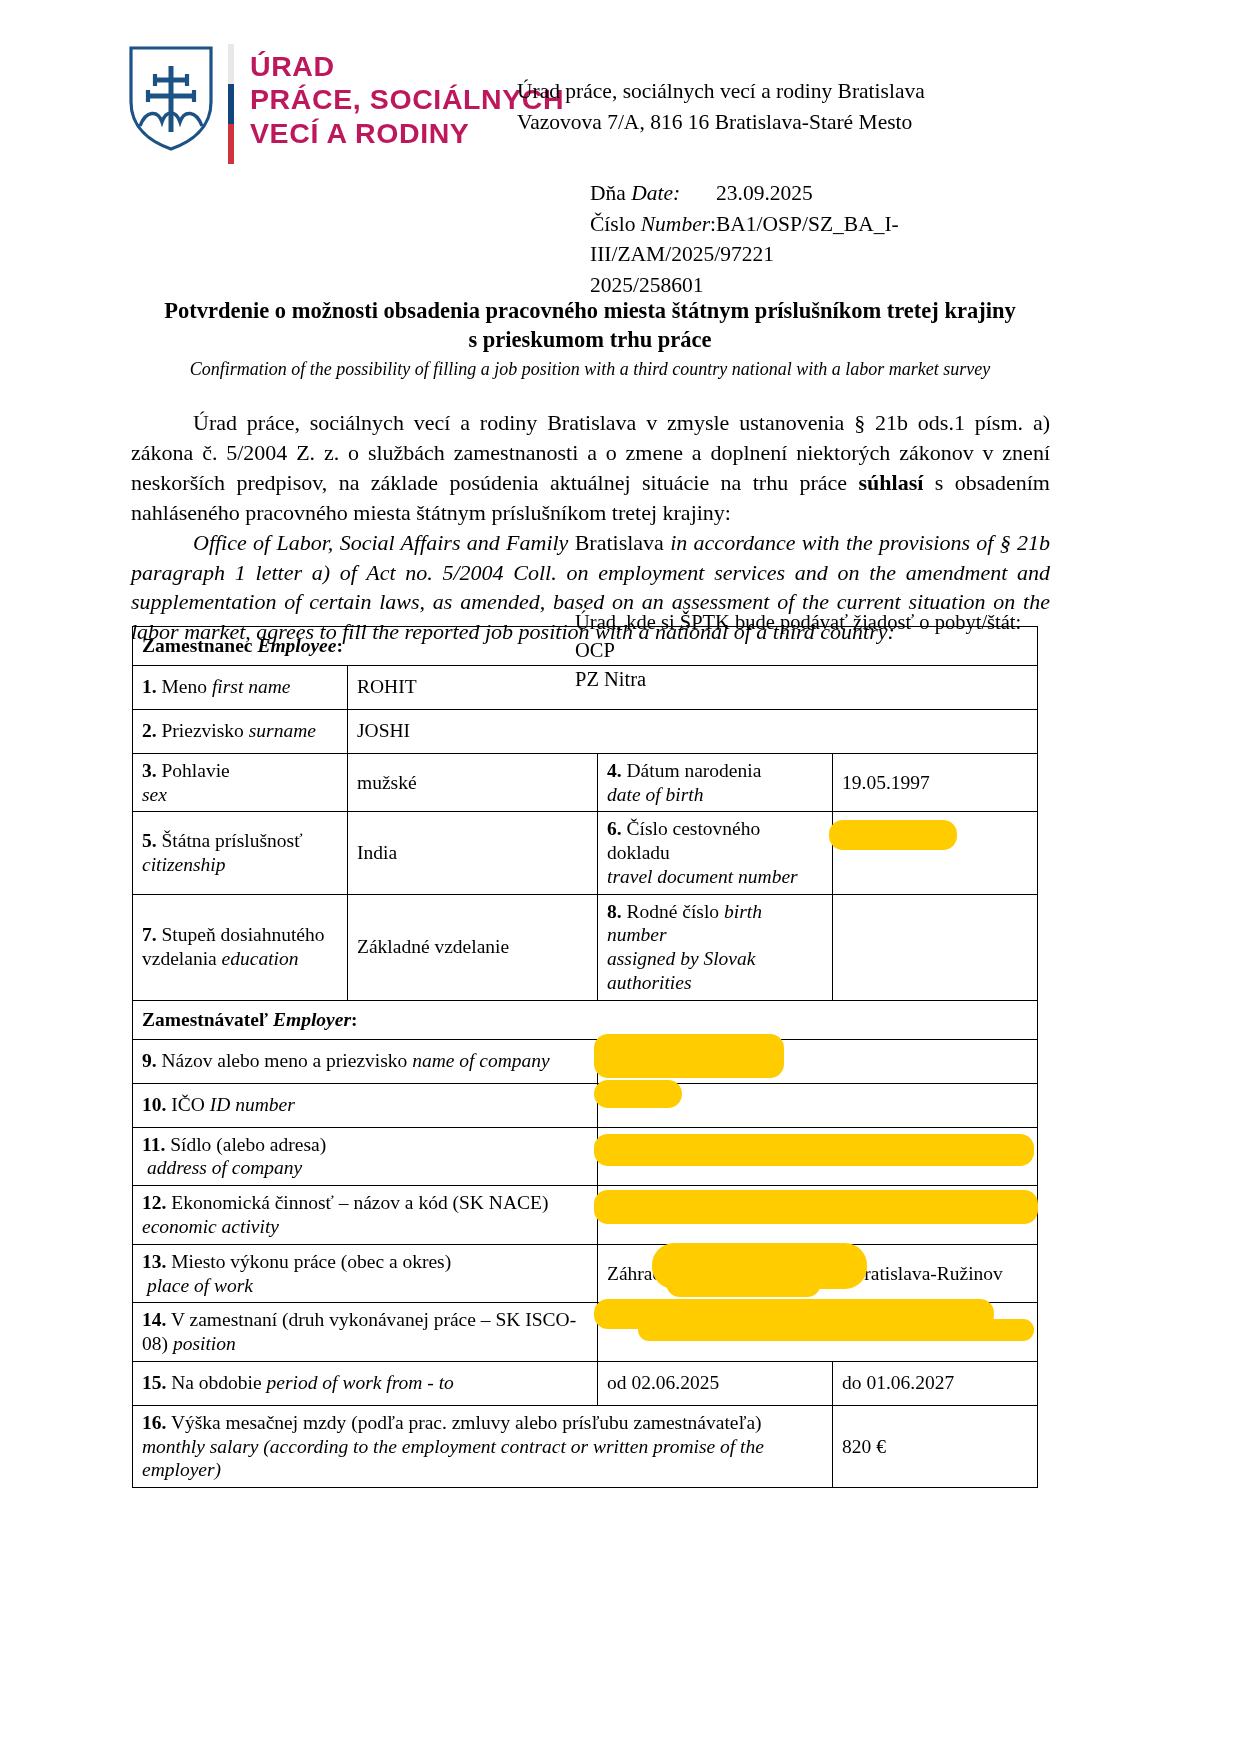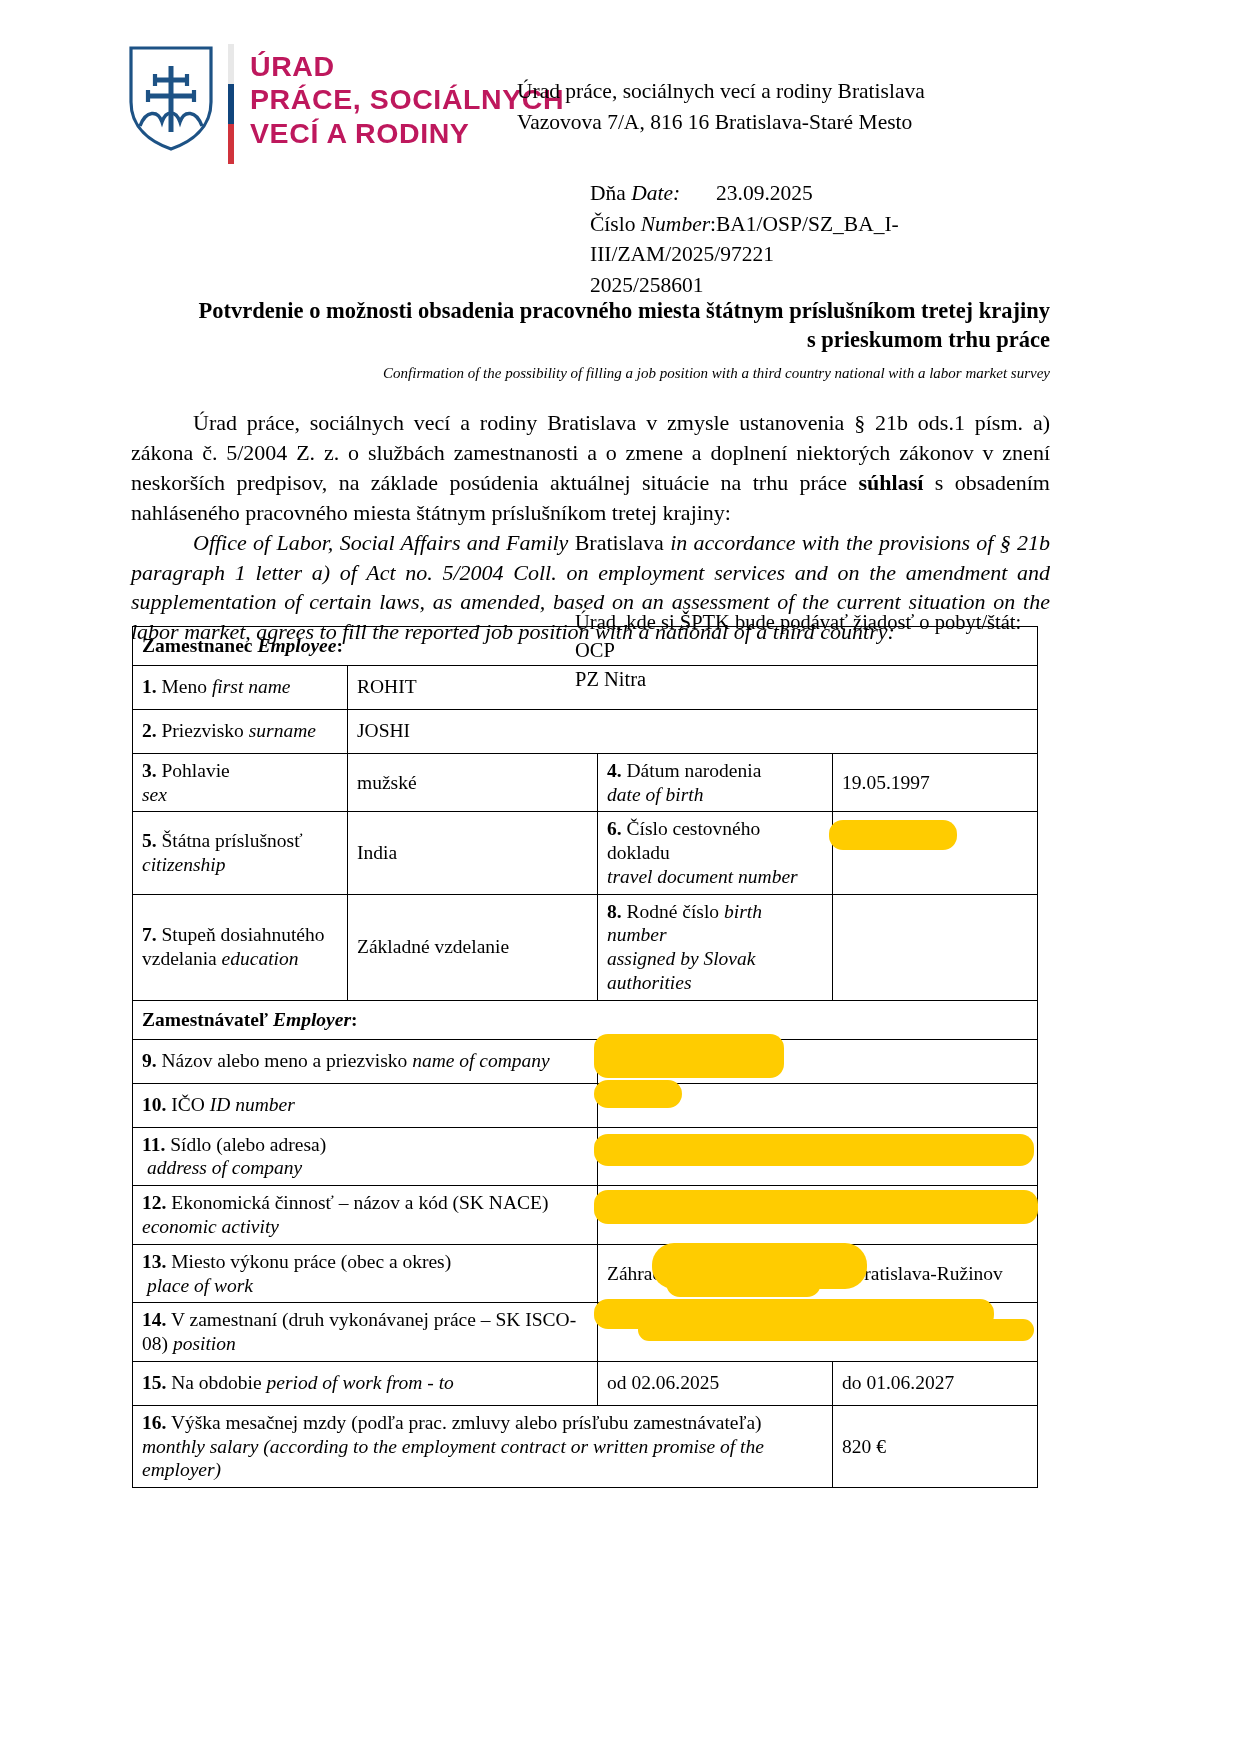--- a/index.html
+++ b/index.html
@@ -85,32 +85,32 @@
   .meta-row-1 .meta-label { width: 126px; }
   .meta-row-2 .meta-label { width: 126px; }
   .meta-cont { white-space: nowrap; }
 
   
   .title-block {
     position: absolute;
     left: 130px;
     top: 296px;
     width: 920px;
-    text-align: right;
+    text-align: center;
   }
   .title-sk {
     font-weight: bold;
     font-size: 22.5px;
     line-height: 1.30;
   }
   .title-en {
     font-style: italic;
-    font-size: 15px;
+    font-size: 18px;
     line-height: 1.32;
-    margin-top: 9px;
+    margin-top: 3px;
   }
 
   
   .body-block {
     position: absolute;
     left: 131px;
     top: 408px;
     width: 919px;
     font-size: 22px;
     line-height: 1.36;

